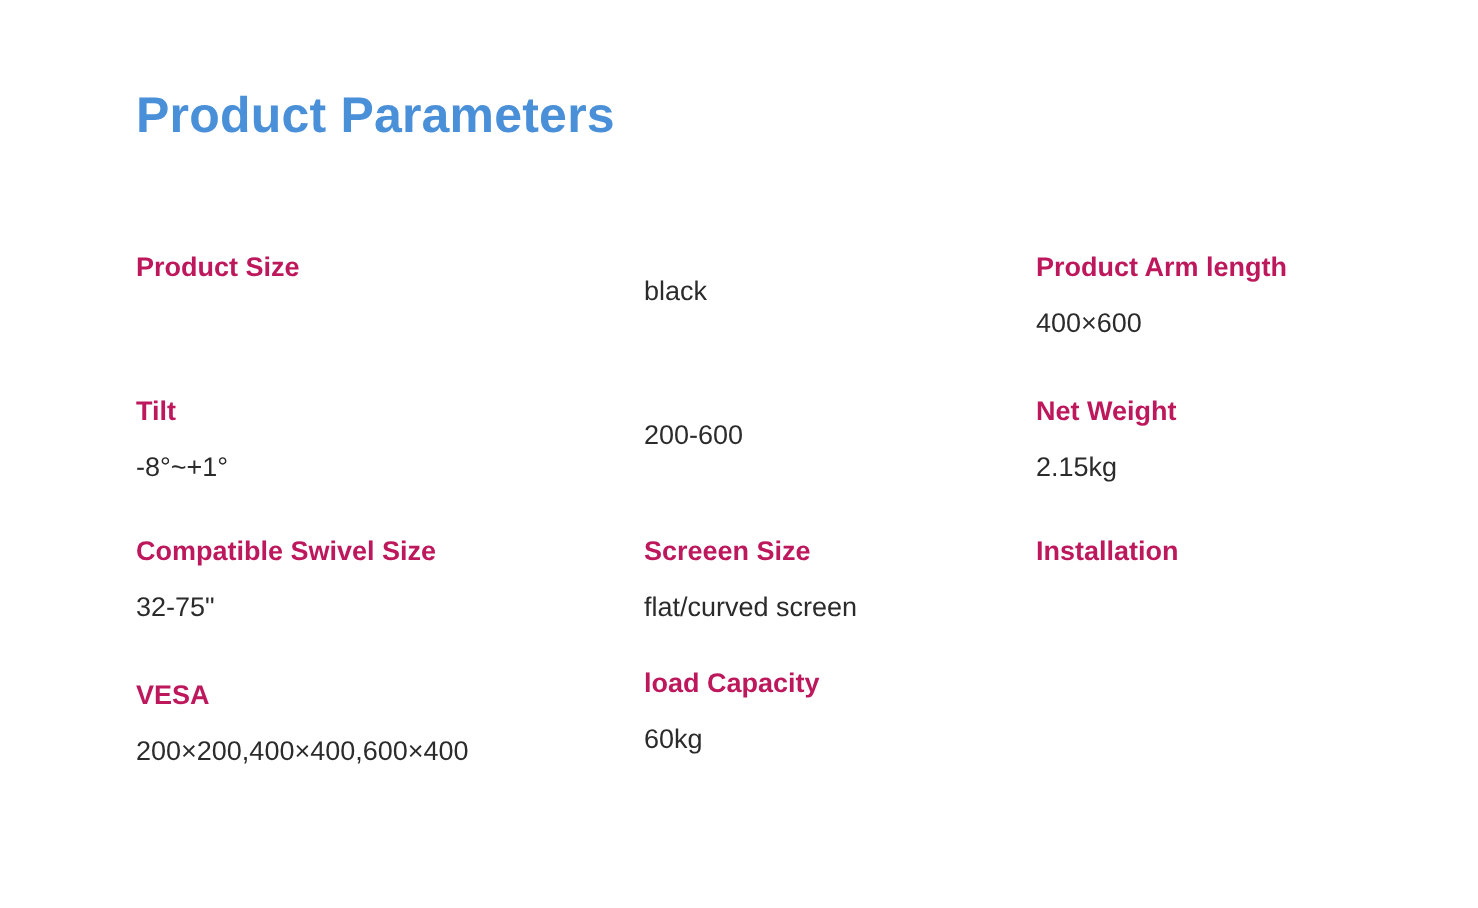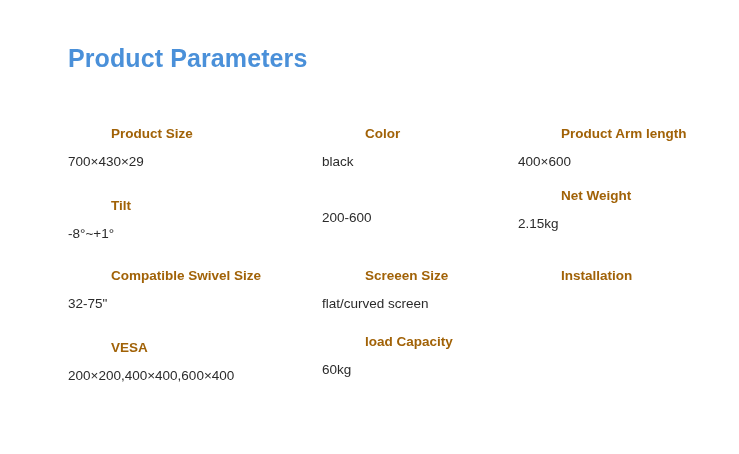--- a/index.html
+++ b/index.html
@@ -47,24 +47,23 @@
   .col-3 { left: 518px; width: 215px; }
 
   .spec-item {
     position: absolute;
     left: 0;
     width: 100%;
   }
   .spec-label {
     font-size: 13.5px;
     font-weight: bold;
-    color: #a16207;
+    color: #be185d;
     line-height: 16px;
     white-space: nowrap;
-    margin-left: 43px;
   }
   .spec-value {
     margin-top: 12px;
     font-size: 13.5px;
     font-weight: normal;
     color: #2b2b2b;
     line-height: 16px;
     white-space: nowrap;
   }
 </style>
@@ -73,60 +72,58 @@
 
 <div class="page">
 
   <div class="page-title">Product Parameters</div>
 
   <div class="spec-grid">
 
     <div class="spec-col col-1">
       <div class="spec-item" style="top:126px">
         <div class="spec-label">Product Size</div>
-        <div class="spec-value">700×430×29</div>
       </div>
       <div class="spec-item" style="top:198px">
         <div class="spec-label">Tilt</div>
         <div class="spec-value">-8°~+1°</div>
       </div>
       <div class="spec-item" style="top:268px">
         <div class="spec-label">Compatible Swivel Size</div>
         <div class="spec-value">32-75"</div>
       </div>
       <div class="spec-item" style="top:340px">
         <div class="spec-label">VESA</div>
         <div class="spec-value">200×200,400×400,600×400</div>
       </div>
     </div>
 
     <div class="spec-col col-2">
       <div class="spec-item" style="top:126px">
-        <div class="spec-label">Color</div>
         <div class="spec-value">black</div>
       </div>
       <div class="spec-item" style="top:198px">
         <div class="spec-value">200-600</div>
       </div>
       <div class="spec-item" style="top:268px">
         <div class="spec-label">Screeen Size</div>
         <div class="spec-value">flat/curved screen</div>
       </div>
       <div class="spec-item" style="top:334px">
         <div class="spec-label">load Capacity</div>
         <div class="spec-value">60kg</div>
       </div>
     </div>
 
     <div class="spec-col col-3">
       <div class="spec-item" style="top:126px">
         <div class="spec-label">Product Arm length</div>
         <div class="spec-value">400×600</div>
       </div>
-      <div class="spec-item" style="top:188px">
+      <div class="spec-item" style="top:198px">
         <div class="spec-label">Net Weight</div>
         <div class="spec-value">2.15kg</div>
       </div>
       <div class="spec-item" style="top:268px">
         <div class="spec-label">Installation</div>
       </div>
     </div>
 
   </div>
 </div>

